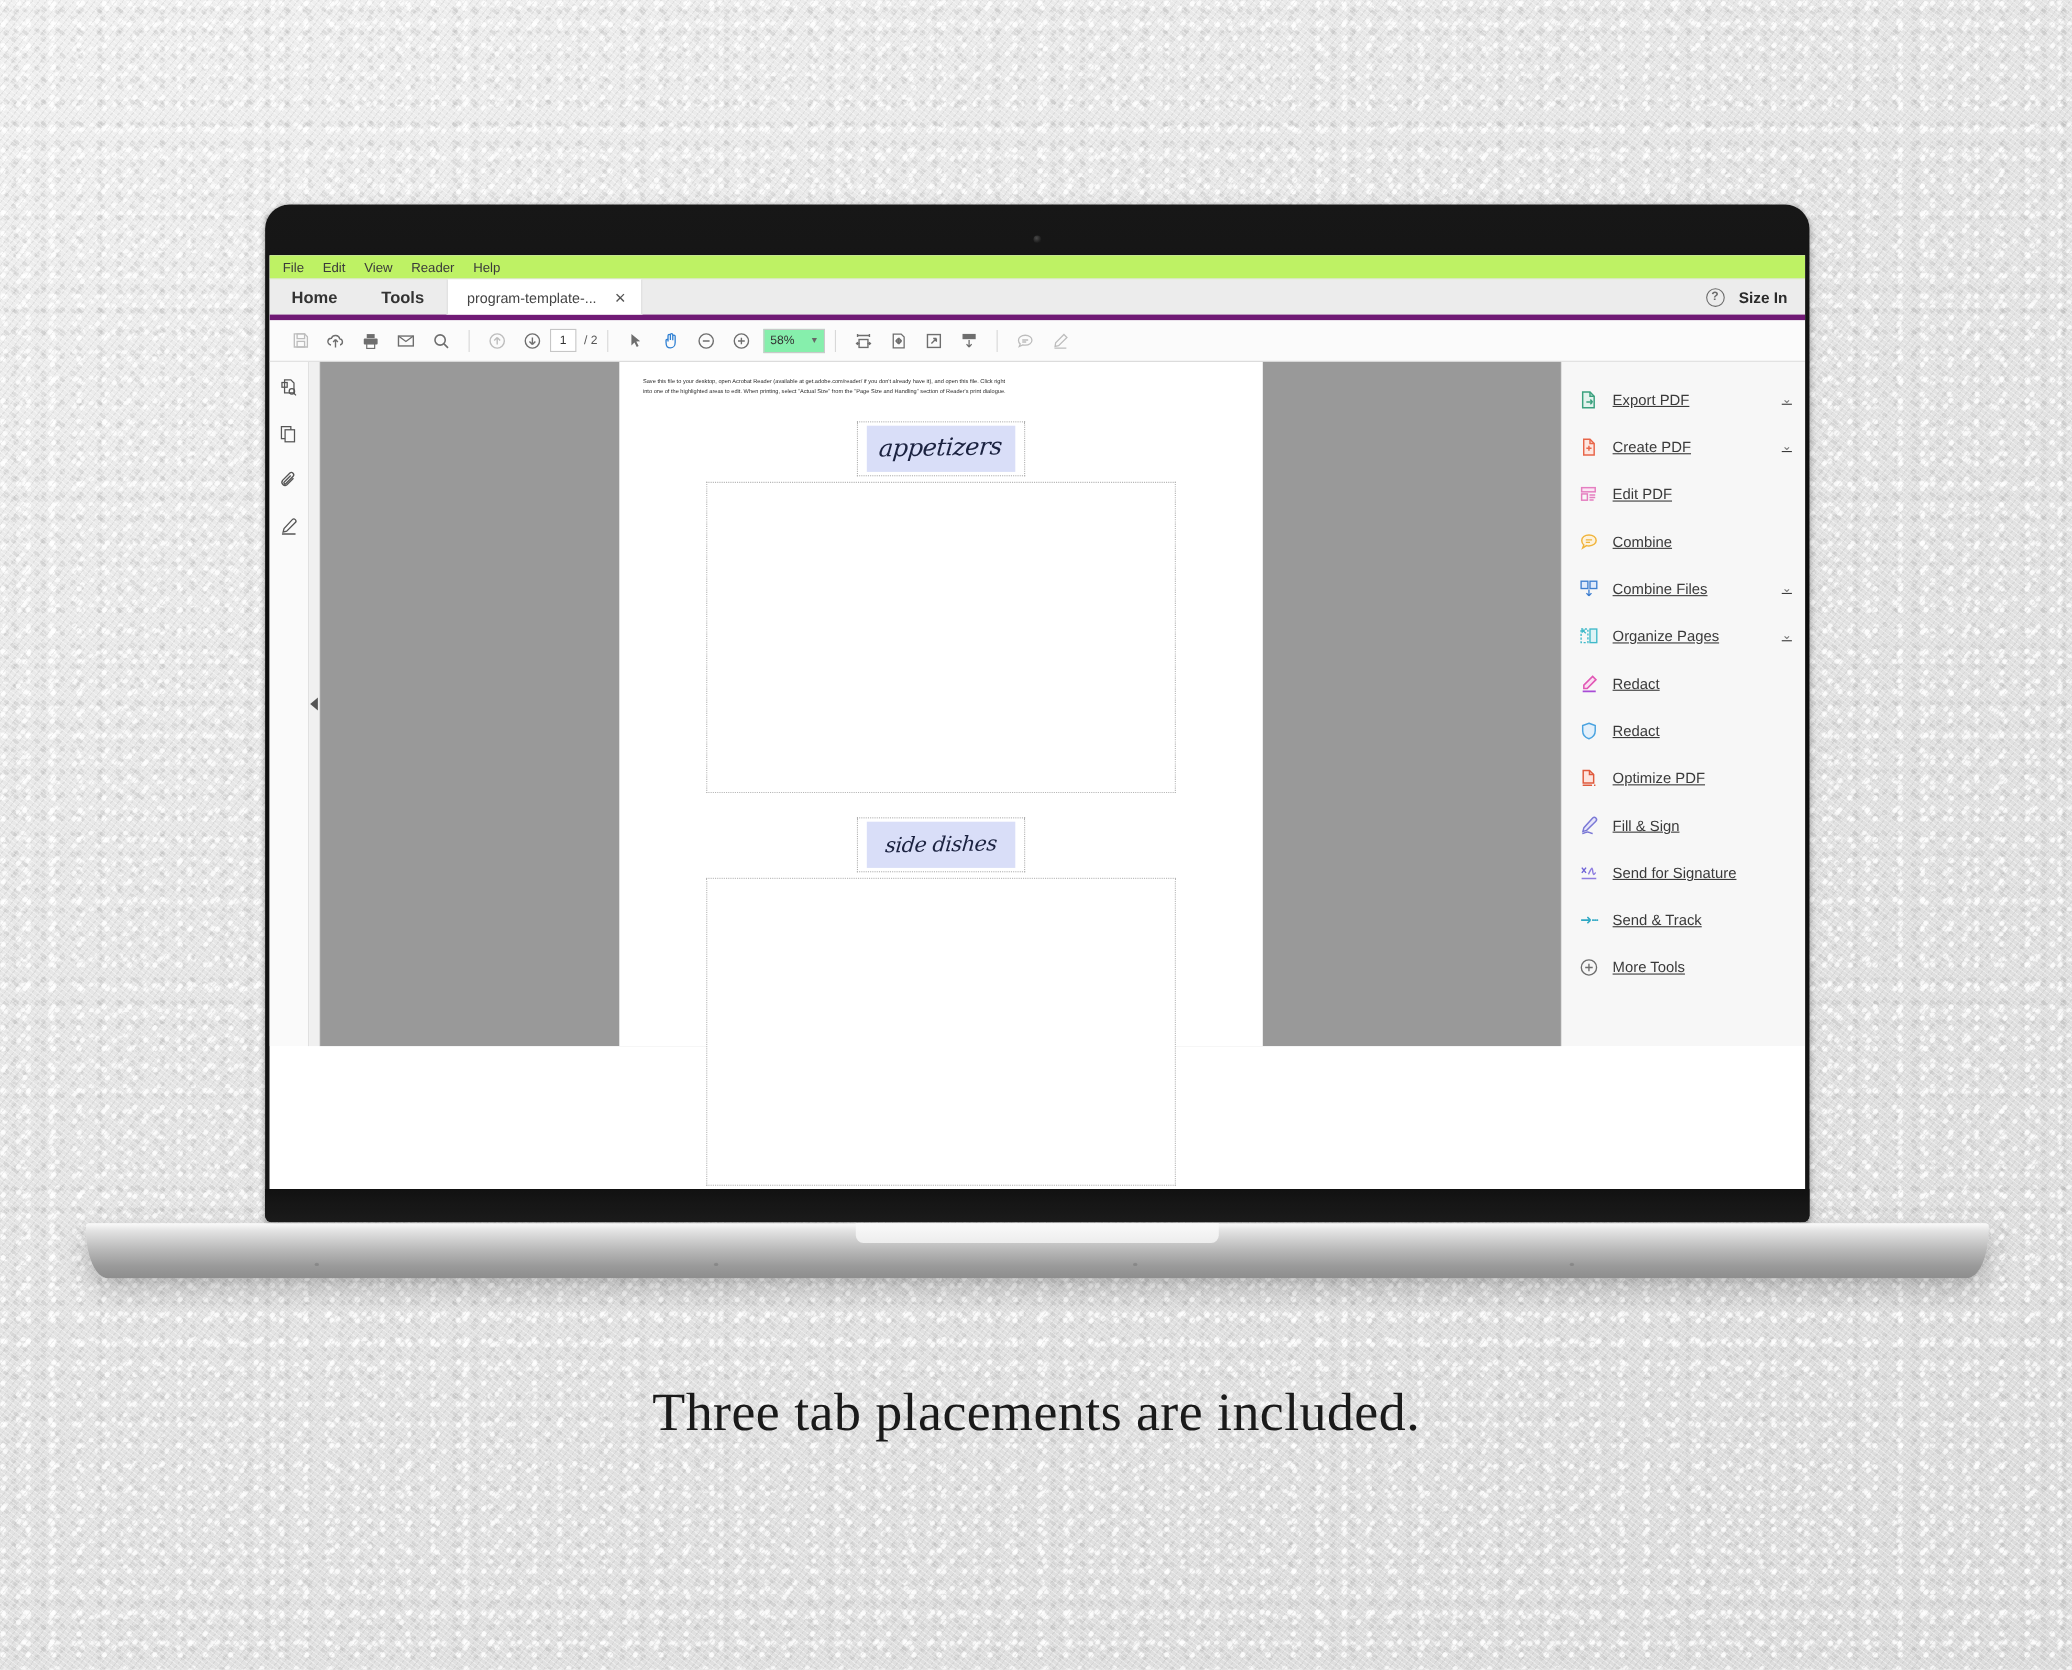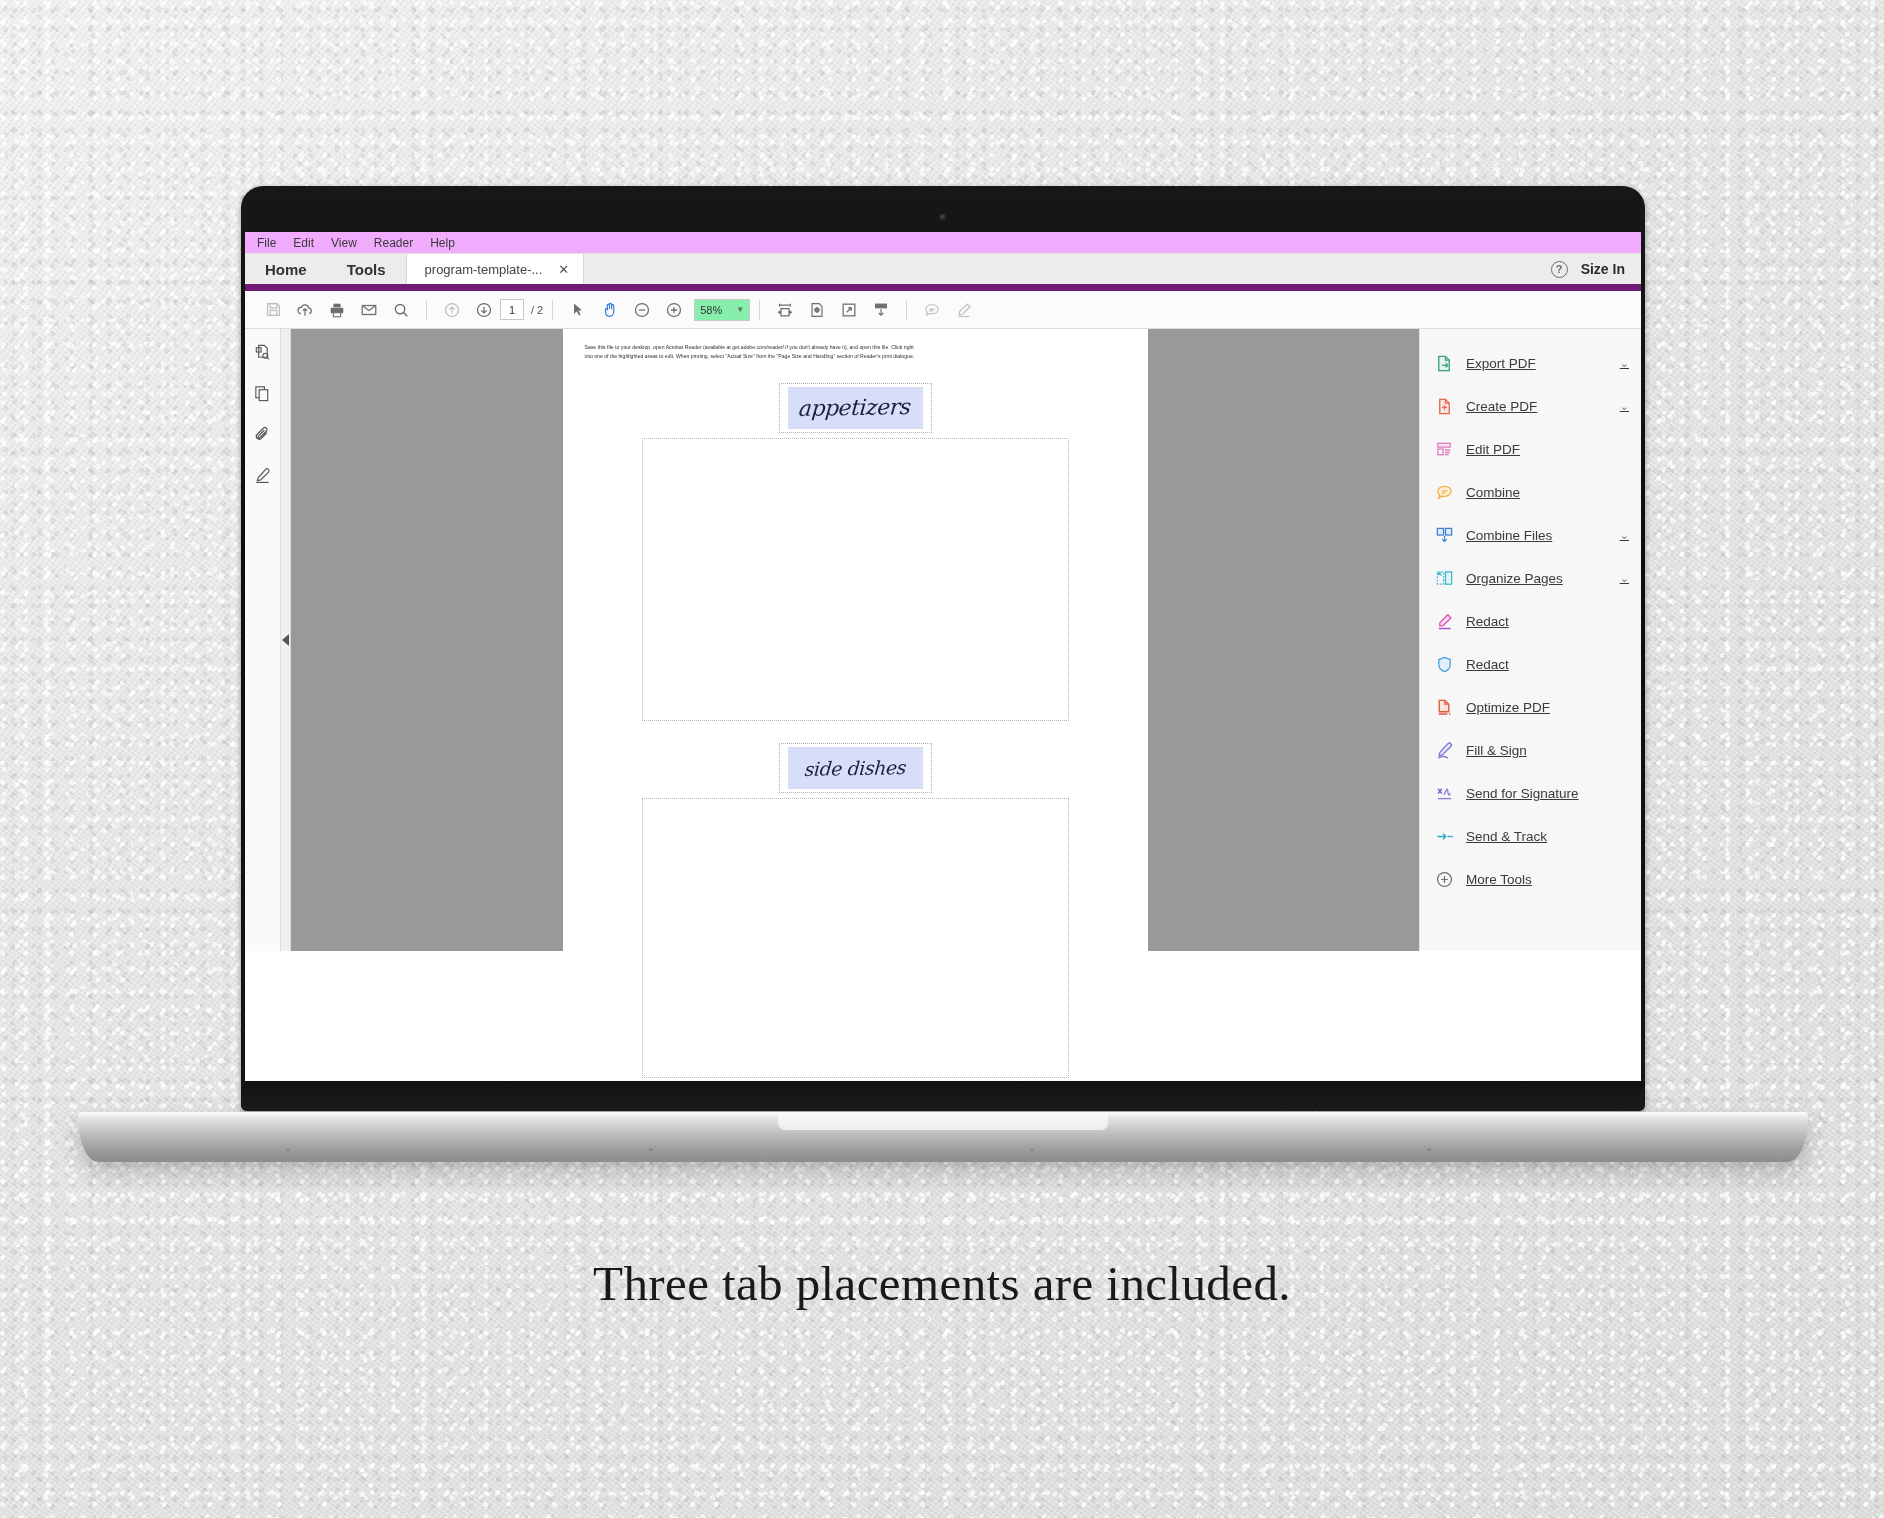--- a/index.html
+++ b/index.html
@@ -69,29 +69,29 @@
   .base-notch {
     position:absolute; left:50%; top:0; transform:translateX(-50%);
     width:330px; height:18px;
     background: linear-gradient(180deg,#fafafa 0%,#ededed 100%);
     border-radius:0 0 7px 7px;
   }
   .base-dot { position:absolute; top:36px; width:4px;height:3px;border-radius:50%;background:rgba(0,0,0,.13); }
 
   
   .menubar {
-    height:22px; background:#f0abfc; border-bottom:1px solid #e3e3e3;
+    height:22px; background:#bef264; border-bottom:1px solid #e3e3e3;
     display:flex; align-items:center; padding-left:12px; gap:17px;
     font-size:12px; color:#3b3b3b;
   }
   .menubar span { cursor:default; }
 
   .tabbar {
     height:37px; background:#ececec; display:flex; align-items:stretch;
-    border-bottom:7px solid #701a75; position:relative;
+    border-bottom:5px solid #701a75; position:relative;
   }
   .tb-home, .tb-tools {
     display:flex; align-items:center; padding:0 20px;
     font-size:15px; color:#333; font-weight:600;
   }
   .doc-tab {
     display:flex; align-items:center; gap:16px; padding:0 14px 0 18px;
     background:#fff; font-size:13px; color:#444;
     border-left:1px solid #d6d6d6; border-right:1px solid #d6d6d6;
     min-width:150px;

